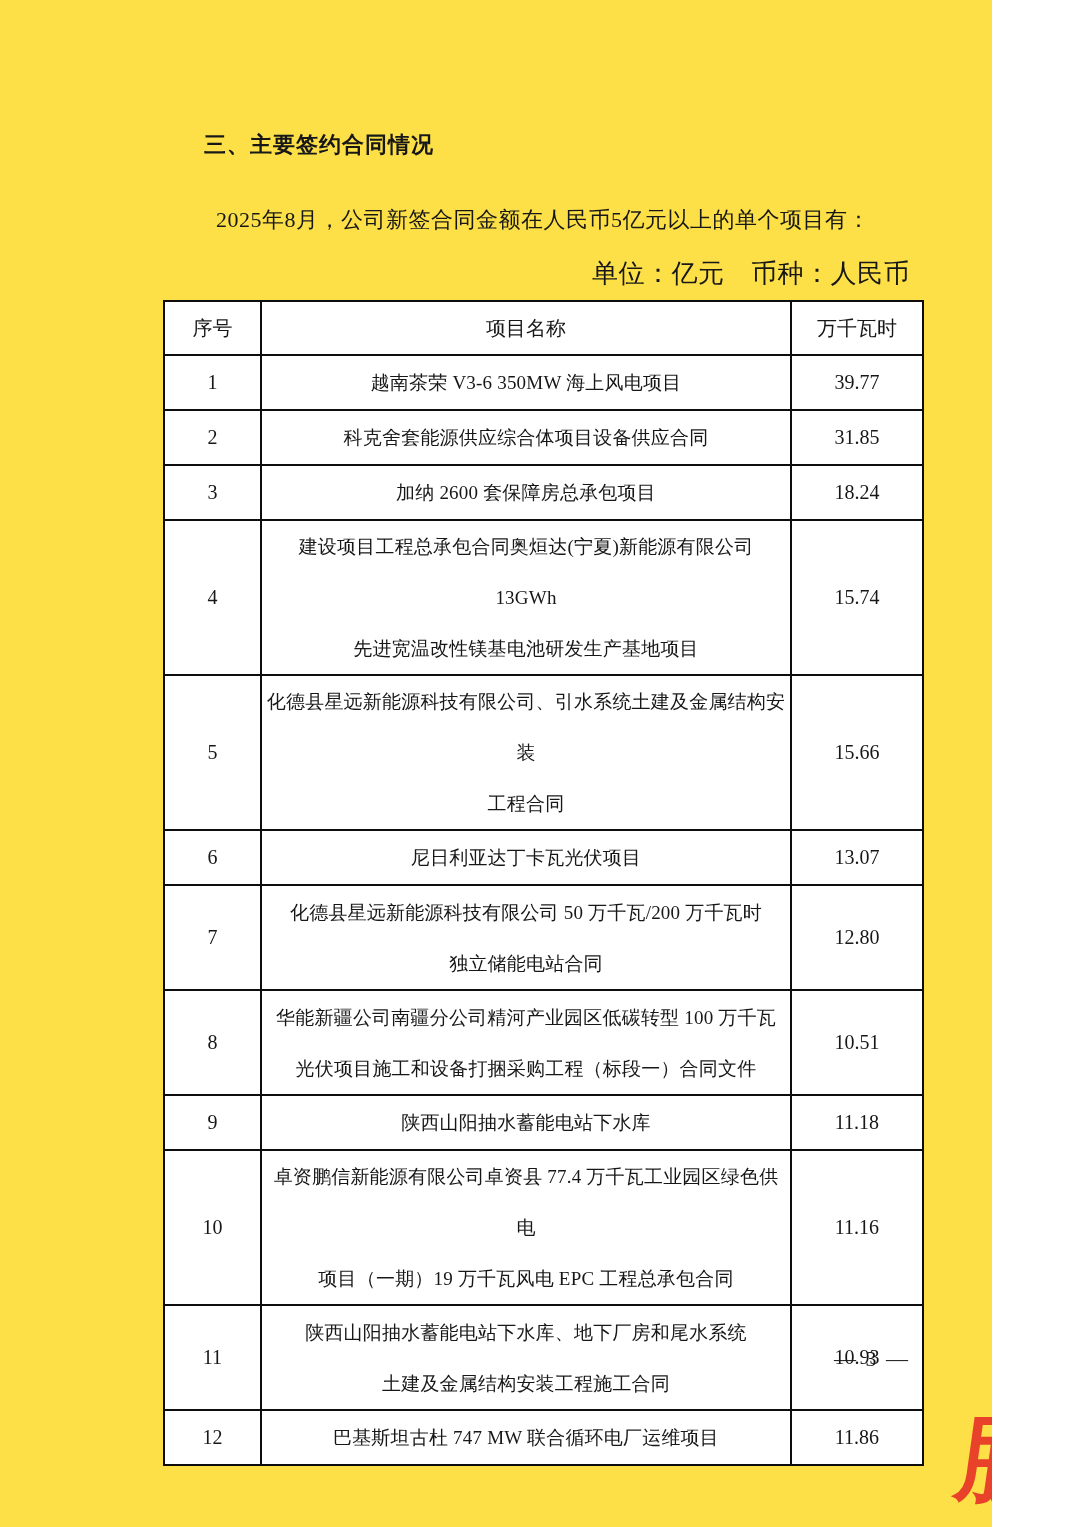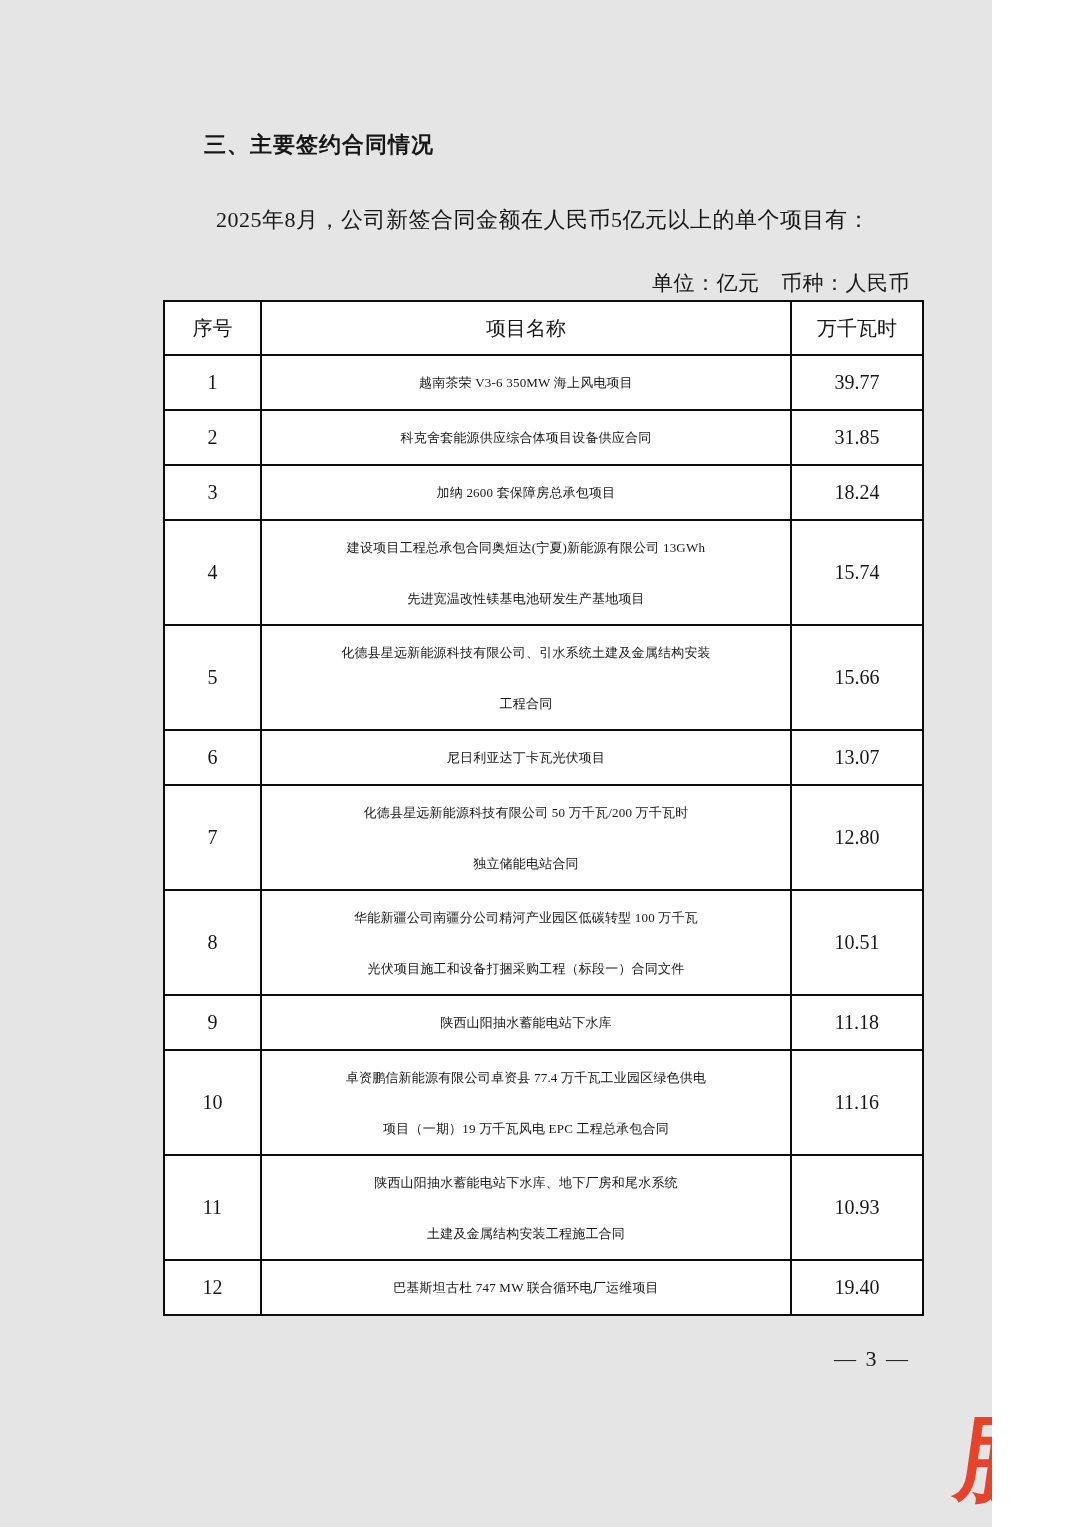--- a/index.html
+++ b/index.html
@@ -1,20 +1,20 @@
 <!DOCTYPE html>
 <html><head>
 <meta charset="utf-8">
 <style>
   html, body { margin: 0; padding: 0; background: #ffffff; }
   .page {
     position: relative;
     width: 992px;
     height: 1527px;
-    background: #e5e5e5;
+    background: #fde047;
     font-family: "Liberation Serif", "DejaVu Serif", serif;
     color: #171717;
     overflow: hidden;
   }
   .section-title {
     position: absolute;
     left: 204px;
     top: 130px;
     margin: 0;
     font-size: 22px;
@@ -30,23 +30,22 @@
     font-size: 22px;
     letter-spacing: 0.5px;
     white-space: nowrap;
   }
   .unit-note {
     position: absolute;
     left: 163px;
     top: 256px;
     width: 747px;
     text-align: right;
-    font-size: 21px;
+    font-size: 26px;
     letter-spacing: 0.5px;
-    margin-top: 13px;
   }
   table.contracts {
     position: absolute;
     left: 163px;
     top: 300px;
     width: 759px;
     border-collapse: collapse;
     table-layout: fixed;
   }
   .contracts col.c-no { width: 97px; }
@@ -56,21 +55,21 @@
     border: 2px solid #0d0d0d;
     text-align: center;
     vertical-align: middle;
     font-weight: normal;
     padding: 0 4px;
     background: #ffffff;
   }
   .contracts th { font-size: 20px; height: 52px; }
   .contracts td.cell-no, .contracts td.cell-amount { font-size: 20px; }
   .contracts td.cell-name {
-    font-size: 13px;
+    font-size: 19px;
     white-space: pre-line;
     line-height: 51px;
     letter-spacing: 0.2px;
   }
   .contracts tr.r-single { height: 55px; }
   .contracts tr.r-double { height: 105px; }
   .page-number {
     position: absolute;
     left: 163px;
     top: 1346px;
@@ -173,21 +172,21 @@
       </tr>
       <tr class="r-double">
         <td class="cell-no">11</td>
         <td class="cell-name">陕西山阳抽水蓄能电站下水库、地下厂房和尾水系统
 土建及金属结构安装工程施工合同</td>
         <td class="cell-amount">10.93</td>
       </tr>
       <tr class="r-single">
         <td class="cell-no">12</td>
         <td class="cell-name">巴基斯坦古杜 747 MW 联合循环电厂运维项目</td>
-        <td class="cell-amount">19.40</td>
+        <td class="cell-amount">11.86</td>
       </tr>
     </tbody>
   </table>
 
   <div class="page-number">— 3 —</div>
 
   <div class="stock-watermark" style="color: rgb(232, 67, 42);">股</div>
 
 </div>
 

